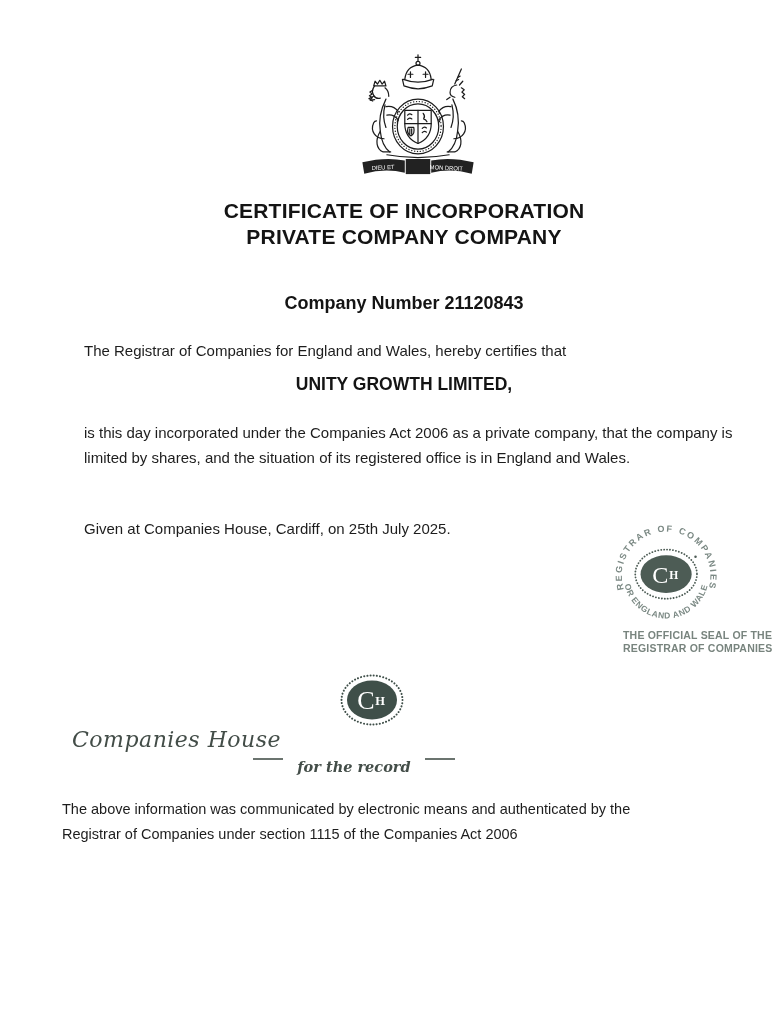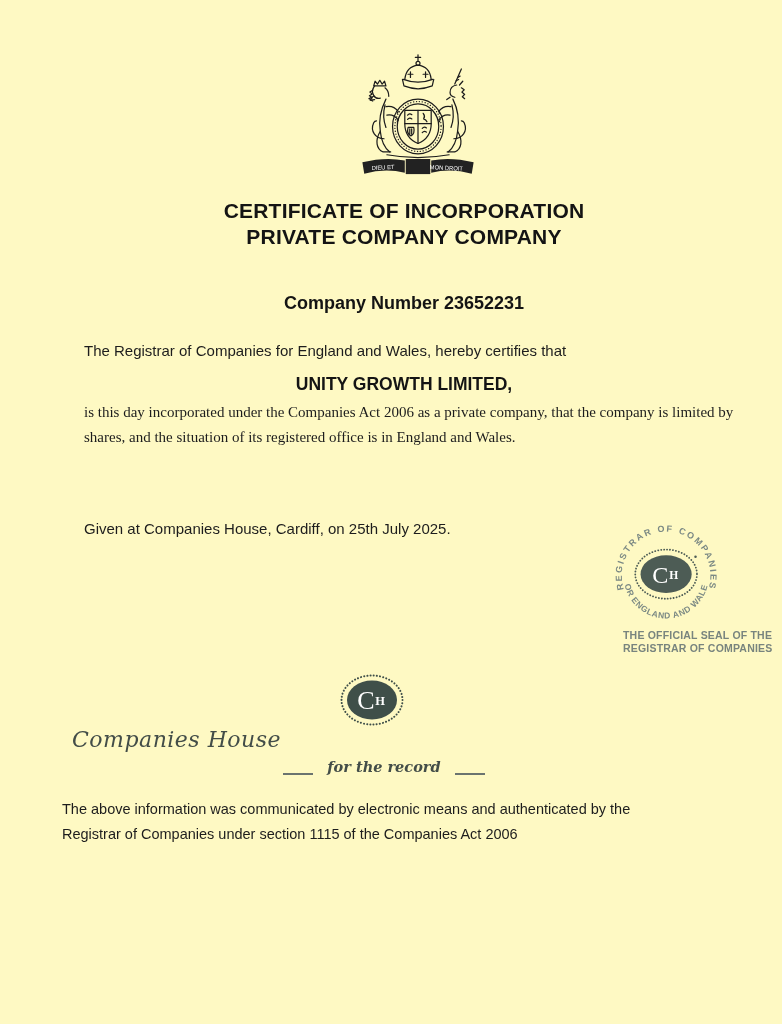--- a/index.html
+++ b/index.html
@@ -1,43 +1,43 @@
 <!DOCTYPE html>
 <html><head>
 <meta charset="utf-8">
 <style>
   html,body{margin:0;padding:0;background:#e9e9e9;}
   .page{
     position:relative;width:782px;height:1024px;margin:0 auto;
-    background:#fef9c3;overflow:hidden;
+    background:#ffffff;overflow:hidden;
     font-family:"Liberation Sans",sans-serif;color:#1d1d1d;
   }
   .center-col{position:absolute;left:84px;width:640px;text-align:center;}
   .doc-title{top:198px;font-size:21px;font-weight:700;line-height:26px;color:#141414;letter-spacing:.2px;}
   .doc-title div{white-space:nowrap;}
   .company-number{top:293px;font-size:18px;font-weight:700;color:#141414;}
   .intro-line{position:absolute;left:84px;top:342px;font-size:15px;}
   .company-name{top:374px;font-size:17.5px;font-weight:700;color:#141414;}
-  .body-par{position:absolute;left:84px;top:400px;width:660px;font-size:15px;line-height:25px;font-family:Liberation Serif, serif;}
+  .body-par{position:absolute;left:84px;top:420px;width:660px;font-size:15px;line-height:25px;}
   .issued-line{position:absolute;left:84px;top:504px;font-size:15px;margin-top:16px;}
   .arms{position:absolute;left:345px;top:52px;}
   .seal{position:absolute;left:594px;top:524px;}
   .seal-caption{
     position:absolute;left:623px;top:629px;width:150px;
     font-size:10.5px;font-weight:700;color:#78847e;line-height:13px;letter-spacing:.2px;
   }
   .ch-logo{position:absolute;left:330px;top:672px;}
   .ch-name{
     position:absolute;left:72px;top:727px;width:600px;text-align:left;
     font-family:"DejaVu Serif",serif;font-style:italic;font-size:22px;
     color:#434d48;letter-spacing:.5px;
   }
   .tagline-row{
-    position:absolute;left:84px;top:758px;width:600px;
-    display:flex;align-items:flex-end;justify-content:center;gap:14px;
+    position:absolute;left:54px;top:758px;width:600px;
+    display:flex;align-items:flex-start;justify-content:center;gap:14px;
   }
   .tagline-dash{width:30px;height:2px;background:#6b746f;}
   .tagline{
     font-family:"DejaVu Serif",serif;font-style:italic;font-size:14.5px;
     color:#434d48;font-weight:600;
   }
   .footer-par{
     position:absolute;left:62px;top:797px;width:620px;
     font-size:14.5px;line-height:25px;
   }
@@ -113,21 +113,21 @@
       <text x="38" y="124.5" font-size="6.2" fill="#ffffff" text-anchor="middle" transform="rotate(-3 38 124.5)">DIEU ET</text>
       <text x="105" y="125" font-size="6.2" fill="#ffffff" text-anchor="middle" transform="rotate(3 105 125)">MON DROIT</text>
     </g>
   </svg>
 
   <div class="center-col doc-title">
     <div>CERTIFICATE OF INCORPORATION</div>
     <div>PRIVATE COMPANY COMPANY</div>
   </div>
 
-  <div class="center-col company-number">Company Number 23652231</div>
+  <div class="center-col company-number">Company Number 21120843</div>
 
   <div class="intro-line">The Registrar of Companies for England and Wales, hereby certifies that</div>
 
   <div class="center-col company-name">UNITY GROWTH LIMITED,</div>
 
   <div class="body-par">is this day incorporated under the Companies Act 2006 as a private company, that the company is limited by shares, and the situation of its registered office is in England and Wales.</div>
 
   <div class="issued-line">Given at Companies House, Cardiff, on 25th July 2025.</div>
 
   <svg class="seal" width="150" height="108" viewBox="0 0 150 112" aria-hidden="true">

